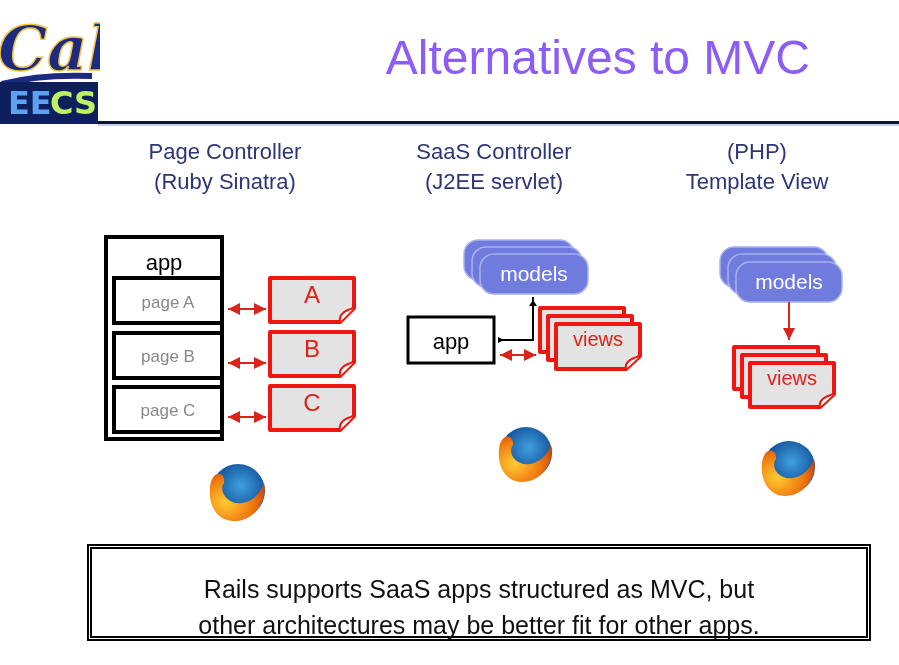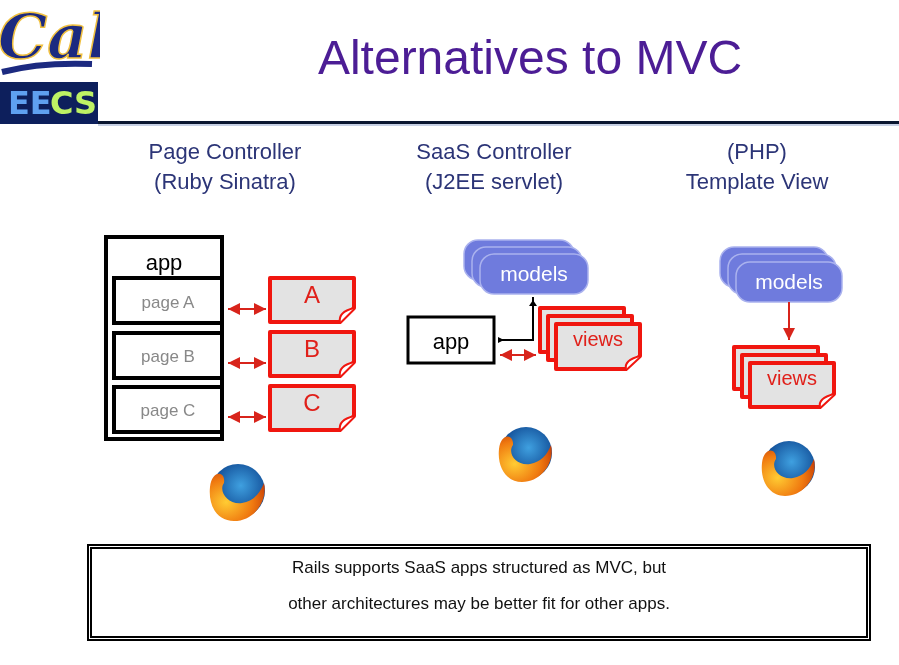--- a/index.html
+++ b/index.html
@@ -1,27 +1,27 @@
 <!DOCTYPE html>
 <html><head>
 <meta charset="utf-8">
 <style>
   html, body { margin:0; padding:0; }
   body { width:899px; height:665px; background:#ffffff; position:relative; overflow:hidden; font-family:"Liberation Sans", sans-serif; }
   .abs { position:absolute; }
-  #logo-cal { left:0; top:0; width:84px; height:80px; }
+  #logo-cal { left:0; top:12px; width:84px; height:80px; }
   #logo-eecs { left:0; top:82px; width:98px; height:42px; background:#0d1f5c; }
   #logo-eecs span { position:absolute; top:2px; font-family:"DejaVu Sans", sans-serif; font-weight:bold; font-size:32px; line-height:38px; }
-  .title { left:250px; top:30px; width:560px; text-align:center; font-size:48px; color:#4c1d95; }
+  .title { left:250px; top:30px; width:560px; text-align:right; font-size:48px; color:#8b5cf6; }
   .rule1 { left:98px; top:121px; width:801px; height:3px; background:#0a1630; }
   .rule2 { left:98px; top:124px; width:801px; height:2px; background:#c7d0e4; }
   .subtitle { font-size:22px; color:#2c3577; text-align:center; line-height:30px; }
   #diagram { left:0; top:0; width:899px; height:665px; }
   .bottom-box { left:90px; top:547px; width:774px; height:87px; border:2px solid #000; box-shadow: 0 0 0 1px #fff, 0 0 0 3px #000; }
-  .bottom-box div { text-align:center; font-size:17px; color:#111; line-height:36px; padding-top:1px; }
+  .bottom-box div { text-align:center; font-size:25px; color:#111; line-height:36px; padding-top:22px; }
 </style>
 </head>
 <body>
 
 <div id="logo-cal" class="abs">
   <svg width="100" height="80" viewBox="0 0 100 80">
     <text x="-2" y="58" font-family="DejaVu Serif, serif" font-style="italic" font-weight="bold" font-size="62" fill="#1c2a80" stroke="#f0c040" stroke-width="1.5">Cal</text>
     <path d="M2 72 Q40 62 92 64" stroke="#1c2a80" stroke-width="6" fill="none"></path>
   </svg>
 </div>

